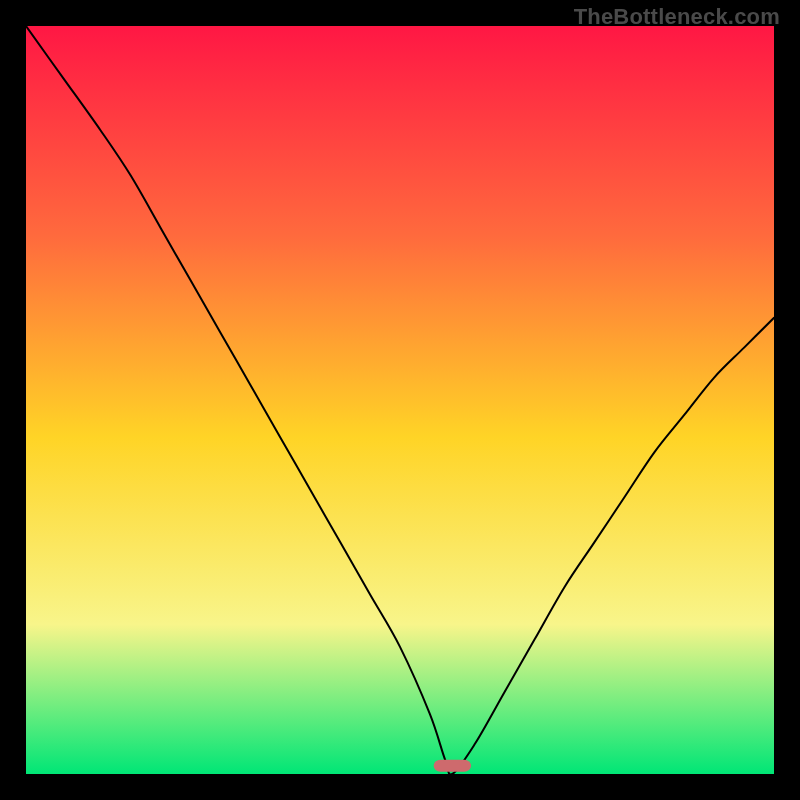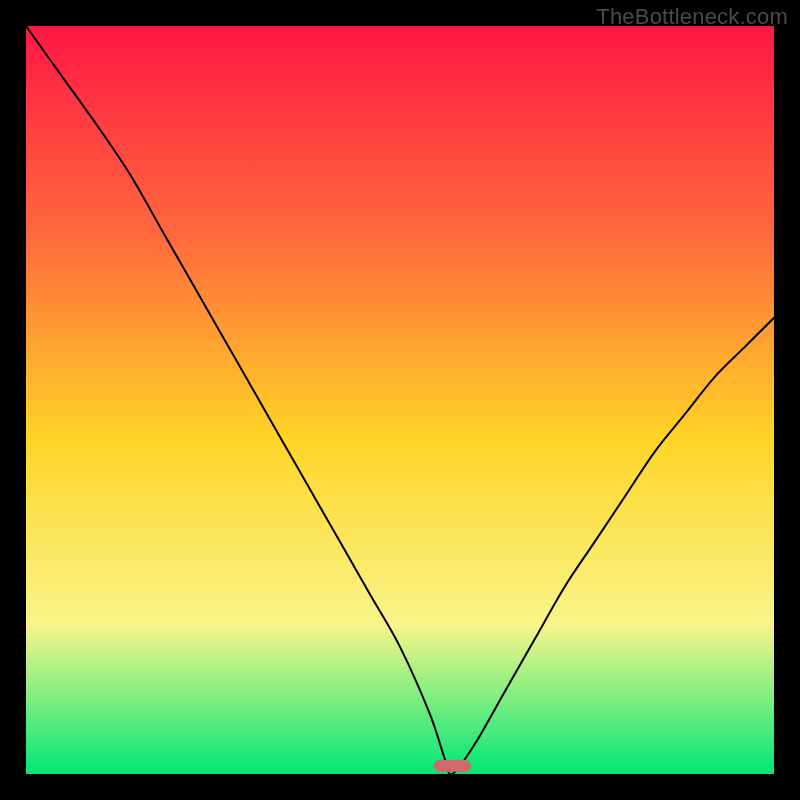--- a/index.html
+++ b/index.html
@@ -13,24 +13,24 @@
   }
   .frame {
     position: relative;
     width: 800px;
     height: 800px;
     background: #000;
   }
   .watermark {
     position: absolute;
     top: 4px;
-    right: 12px;
+    right: 20px;
     color: #4a4a4a;
     font-size: 22px;
-    font-weight: 400;
+    font-weight: 700;
     letter-spacing: 0.2px;
     user-select: none;
   }
   .plot {
     position: absolute;
     left: 26px;
     top: 26px;
     width: 748px;
     height: 748px;
   }

